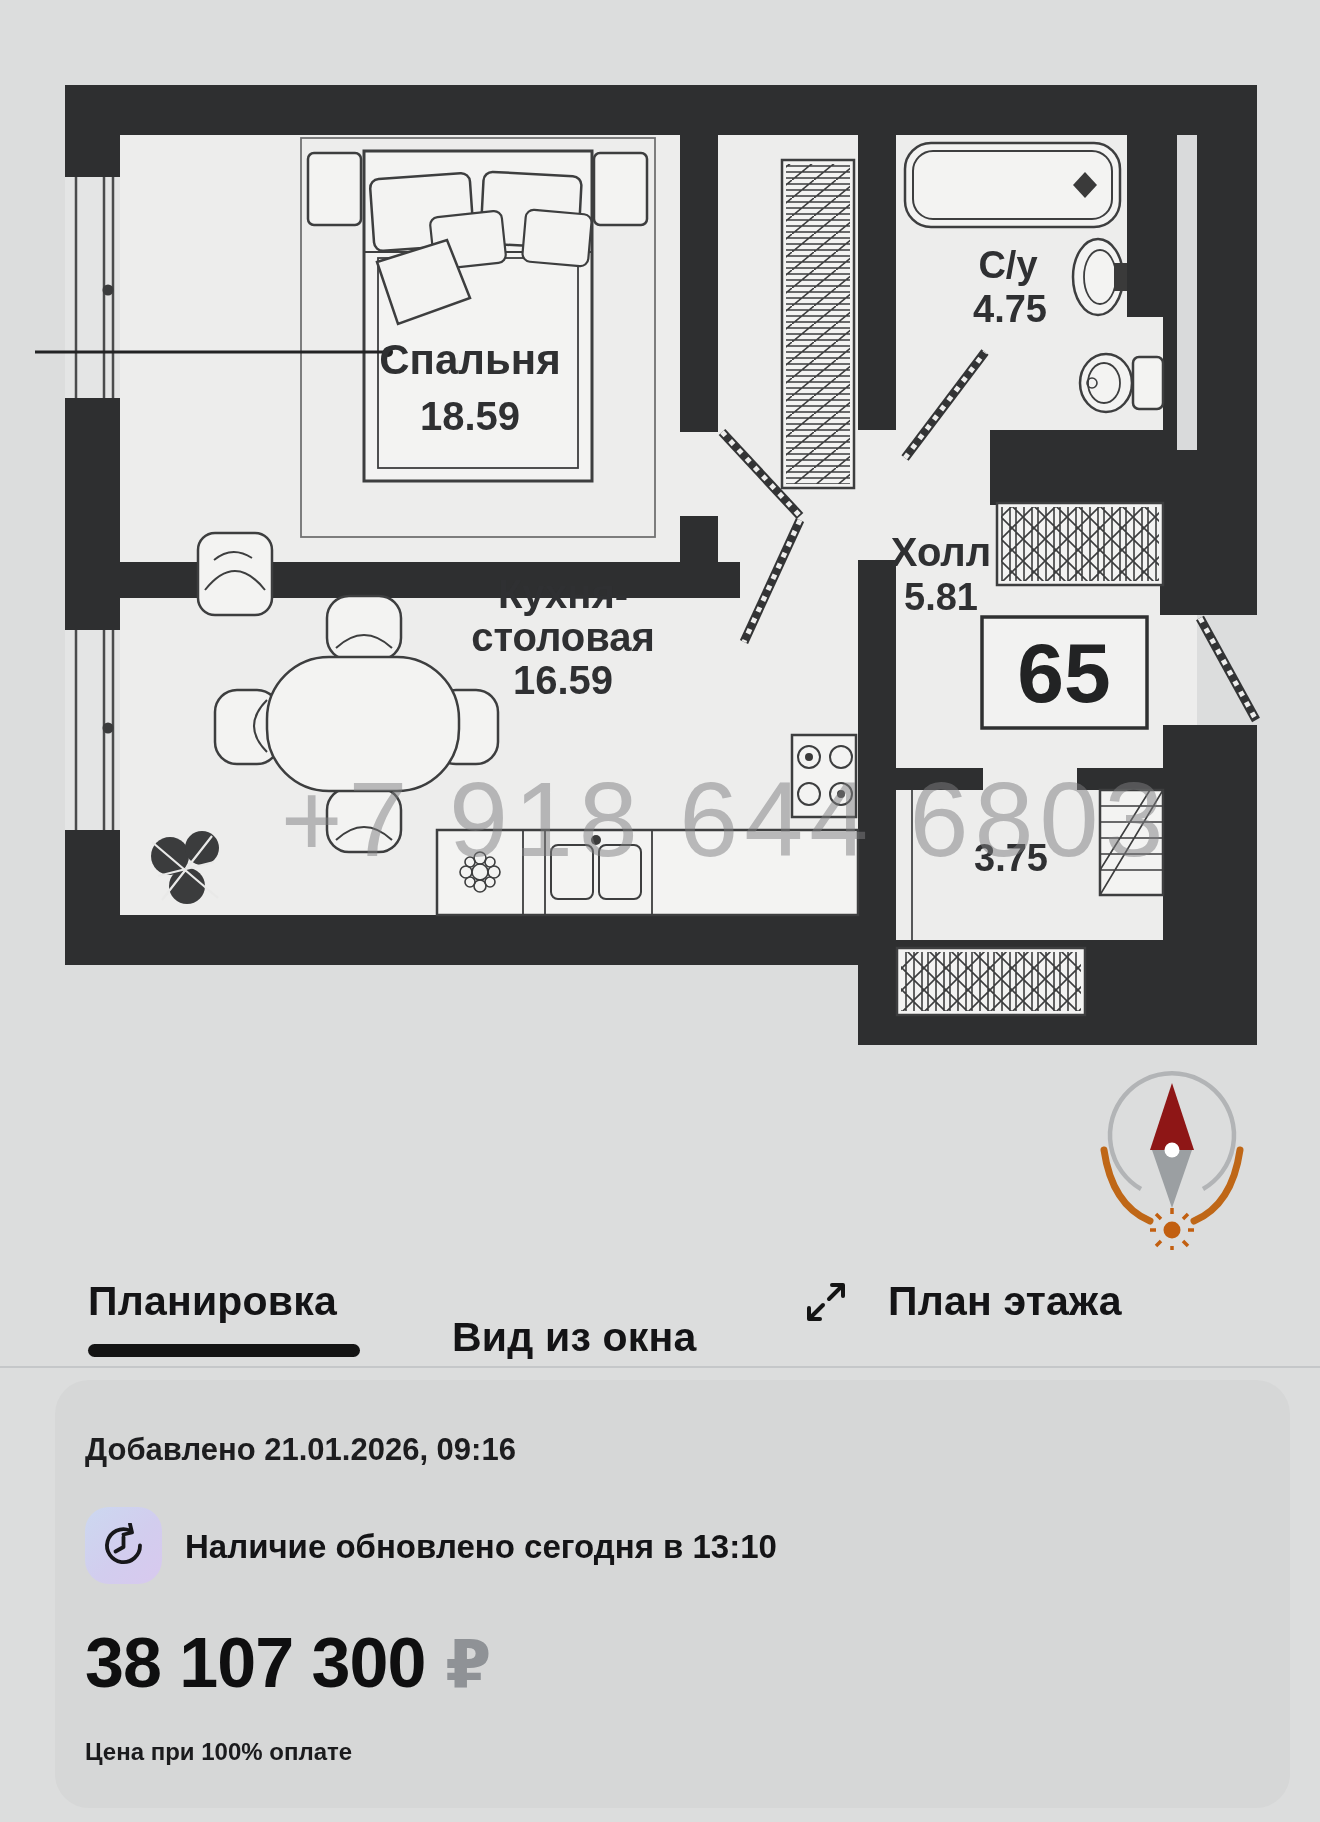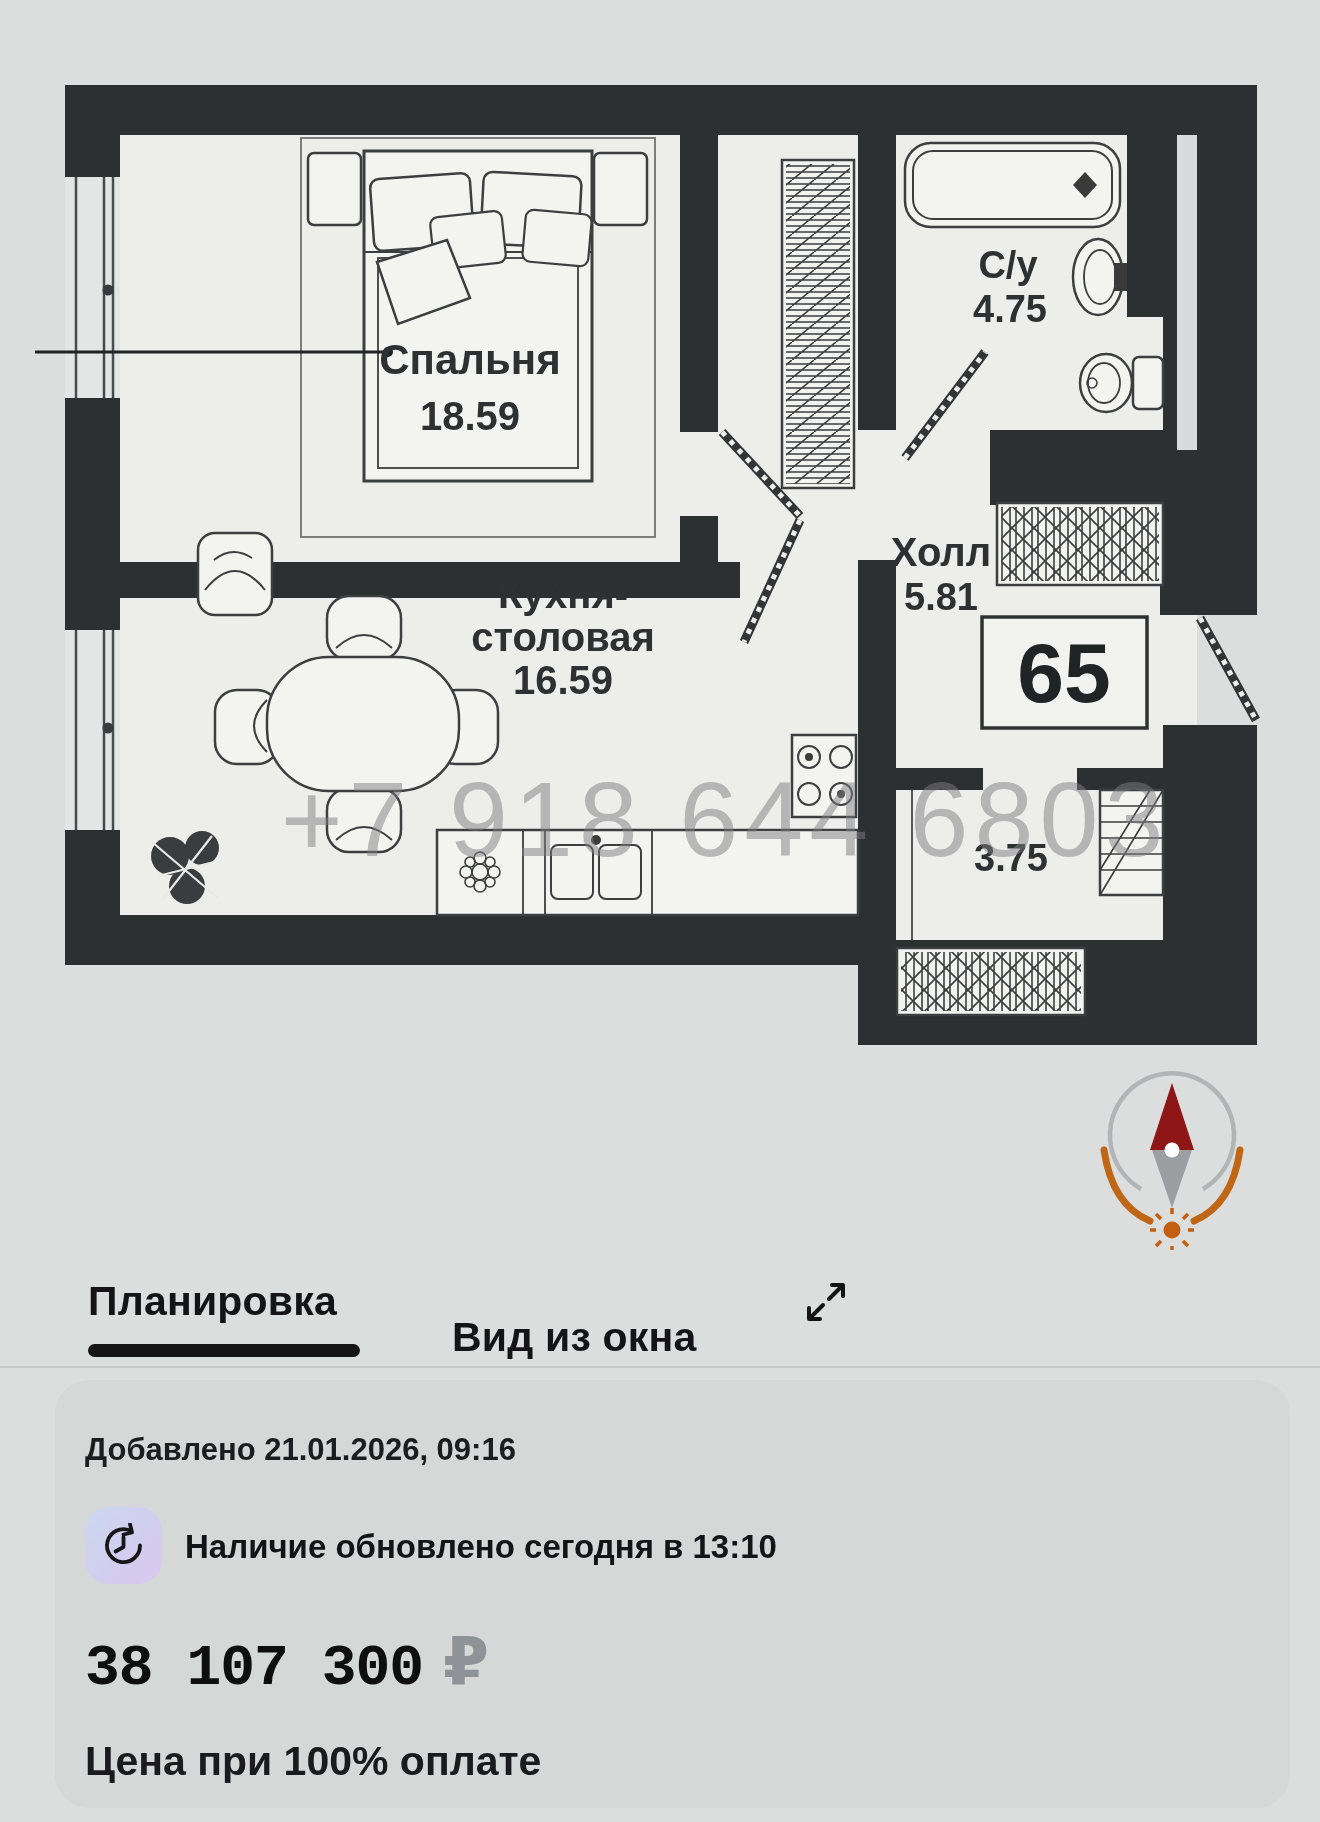--- a/index.html
+++ b/index.html
@@ -22,23 +22,23 @@
     border-radius:34px;background:#d6d7d7;text-align:center;
   }
   .card .added{position:absolute;left:30px;top:52px;font-size:31px;font-weight:700;color:#1d1d1f;}
   .badge{
     position:absolute;left:30px;top:127px;width:77px;height:77px;border-radius:24px;
     background:linear-gradient(135deg,#ccd8f0 0%,#d2cdee 55%,#d8c9ee 100%);
   }
   .badge svg{position:absolute;left:16px;top:16px;}
   .card .avail{position:absolute;left:130px;top:148px;font-size:33px;font-weight:700;color:#141416;}
   .price-row{position:absolute;left:30px;top:243px;white-space:nowrap;}
-  .price-row .num{font-size:58px;font-weight:800;letter-spacing:-1px;color:#0f0f10;font-family:Liberation Mono, monospace;}
+  .price-row .num{font-size:70px;font-weight:800;letter-spacing:-1px;color:#0f0f10;}
   .price-row .cur{font-size:66px;font-weight:700;color:#8f9296;margin-left:20px;font-family:"DejaVu Sans","Liberation Sans",sans-serif;}
-  .card .note{position:absolute;left:30px;top:358px;font-size:41px;font-weight:700;color:#1b1b1d;}
+  .card .note{position:absolute;left:30px;top:358px;font-size:24px;font-weight:700;color:#1b1b1d;}
   text{font-family:"Liberation Sans",sans-serif;}
 </style>
 </head>
 <body>
 
 <div class="screen">
 
   <div class="plan-wrap">
   <svg width="1320" height="1250" viewBox="0 0 1320 1250">
     <defs>
@@ -257,20 +257,21 @@
   <div class="expand-btn">
     <svg width="52" height="52" viewBox="0 0 52 52">
       <g stroke="#141414" stroke-width="4" fill="none" stroke-linecap="round" stroke-linejoin="round">
         <path d="M29,23 L42,10"></path>
           <path d="M32,9 H43 V20"></path>
         <path d="M23,29 L10,42"></path>
           <path d="M9,32 V43 H20"></path>
       </g>
     </svg>
   </div>
+  <div class="tab t3">План этажа</div>
   <div class="tab-underline"></div>
   <div class="tabs-divider"></div>
 
   <div class="card">
     <div class="added">Добавлено 21.01.2026, 09:16</div>
 
     <div class="badge">
       <svg width="45" height="45" viewBox="0 0 45 45">
         <path d="M39,22.5 A16.5,16.5 0 1 1 29,7.5" fill="none" stroke="#17171a" stroke-width="3.8" stroke-linecap="round"></path>
         <path d="M29,1 L31,9.5 L22.5,11.5" fill="none" stroke="#17171a" stroke-width="3.8" stroke-linecap="round" stroke-linejoin="round"></path>

